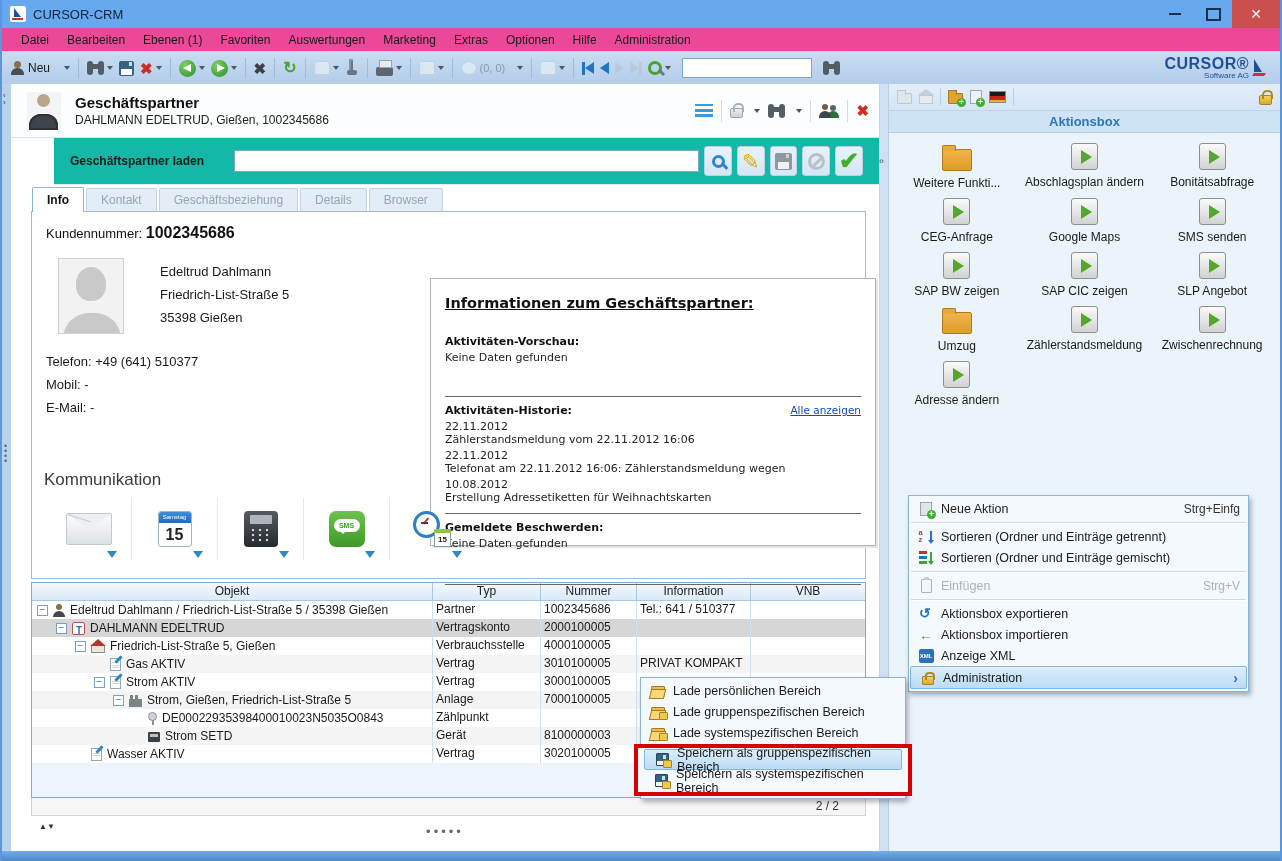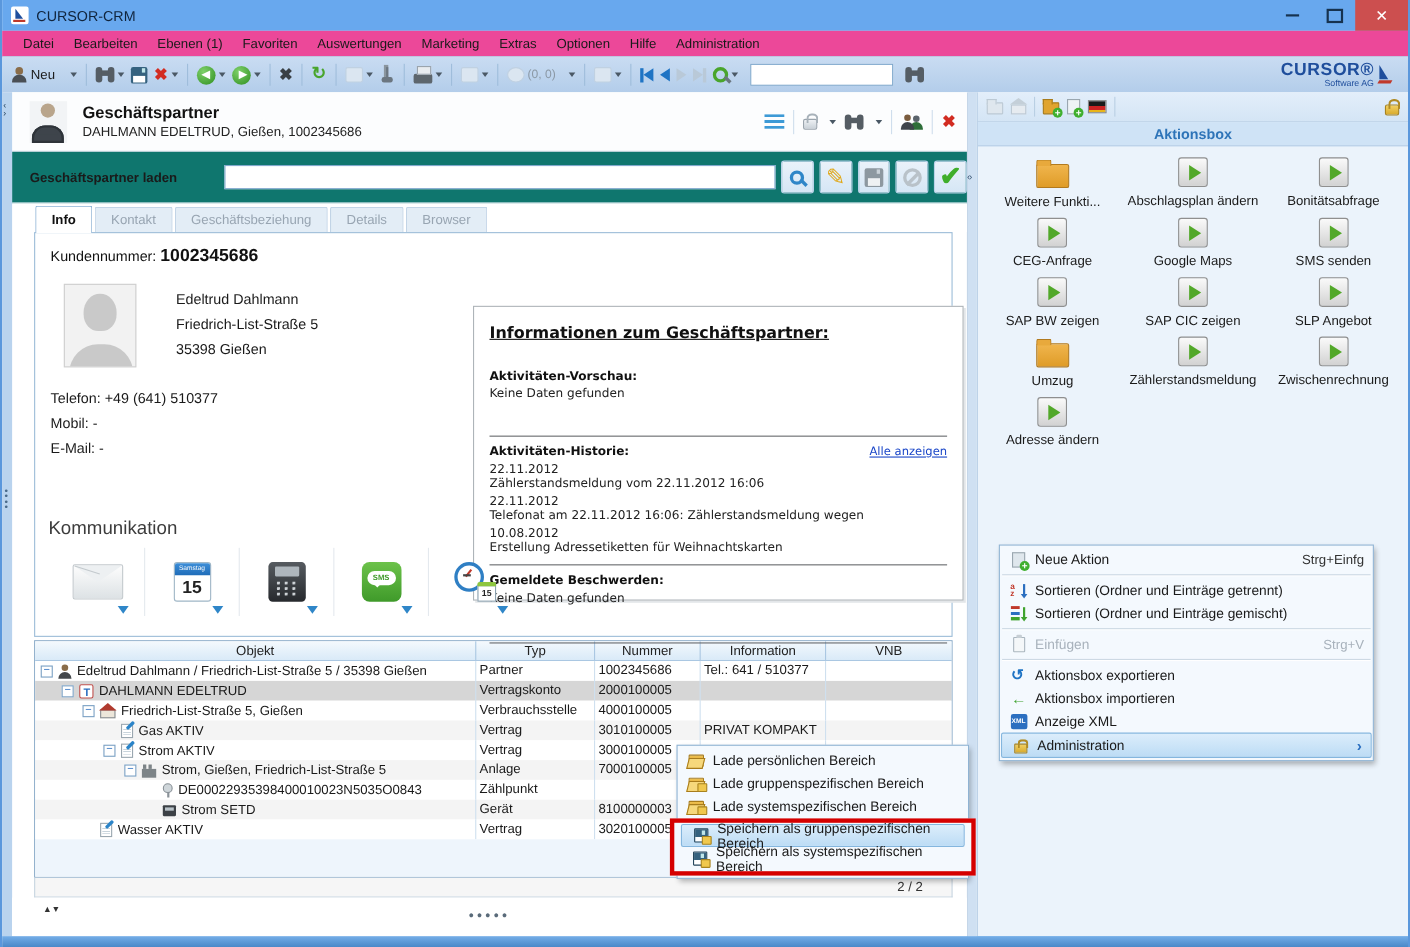--- a/index.html
+++ b/index.html
@@ -85,21 +85,21 @@
   .bp-titles .t2 { font-size:12px; color:#222; margin-top:2px; }
   .hdr-icons { margin-left:auto; display:flex; align-items:center; gap:8px; }
   .hamb { width:18px; height:13px; background:repeating-linear-gradient(#3d9ad6 0 2.5px, transparent 2.5px 5.2px); }
   .lockg { width:13px; height:10px; background:linear-gradient(#eef1f4,#c9d1d8); border:1px solid #9aa4ad; border-radius:2px; position:relative; margin-top:5px; }
   .lockg::before { content:""; position:absolute; top:-6px; left:2px; width:7px; height:7px; border:2px solid #a8b2ba; border-bottom:none; border-radius:5px 5px 0 0; }
   .people { width:20px; height:14px; position:relative; }
   .people::before { content:""; position:absolute; top:0; left:3px; width:6px; height:6px; border-radius:50%; background:#7a5c3e; box-shadow:8px 1px 0 #5b646c; }
   .people::after { content:""; position:absolute; bottom:0; left:0; width:12px; height:7px; border-radius:6px 6px 0 0; background:#3e444b; box-shadow:8px 0 0 #2e6e39; }
   .hsep { width:1px; height:22px; background:#cfdeed; }
 
-  .loader-row { height:47px; background:#0f766e; display:flex; align-items:center; padding:0 0 0 16px; border-bottom:1px solid #e2ebf4; }
+  .loader-row { height:47px; background:#14b8a6; display:flex; align-items:center; padding:0 16px 0 16px; border-bottom:1px solid #e2ebf4;margin-left:43px; }
   .loader-label { font-size:12px; font-weight:bold; color:#1a1a1a; width:178px; }
   .loader-input { width:505px; height:22px; border:1px solid #7fa8cc; background:#fff; font-size:12px; padding:0 4px; }
   .btn-ico { width:30px; height:30px; background:linear-gradient(#eaf2fa,#d5e6f5); border:1px solid #b9d2e8; border-radius:3px; display:flex; align-items:center; justify-content:center; margin-left:5px; position:relative; }
   .mag { width:13px; height:13px; border:3px solid #2f86c8; border-radius:50%; position:relative; }
   .mag::after { content:""; position:absolute; right:-4px; bottom:-5px; width:3px; height:8px; background:#2f86c8; transform:rotate(-45deg); }
   .pencil { color:#e0a818; font-size:21px; line-height:1; }
   .flopg { width:17px; height:17px; background:#8d98a0; border-radius:2px; position:relative; }
   .flopg::before { content:""; position:absolute; left:3px; bottom:1px; width:11px; height:7px; background:#eef1f3; }
   .flopg::after { content:""; position:absolute; right:3px; top:1px; width:3px; height:4px; background:#c9d1d8; }
   .proh { width:17px; height:17px; border:3px solid #b9c2c9; border-radius:50%; position:relative; }
@@ -248,21 +248,21 @@
   .export-icon { width:16px; height:16px; }
   .export-icon::before { content:"↺"; position:absolute; left:1px; top:-1px; color:#1f74c4; font-weight:bold; font-size:14px; }
   .import-icon { width:16px; height:16px; }
   .import-icon::before { content:"←"; position:absolute; left:1px; top:0; color:#3fa32e; font-weight:bold; font-size:14px; }
   .xml-icon { width:15px; height:14px; background:#2b6fc0; border-radius:2px; }
   .xml-icon::before { content:"XML"; position:absolute; inset:0; color:#fff; font-size:6px; font-weight:bold; text-align:center; line-height:14px; }
   .lock-icon { width:12px; height:9px; background:linear-gradient(#f2d060,#d8ab2e); border:1px solid #a8831f; border-radius:1px; margin-top:5px; }
   .lock-icon::before { content:""; position:absolute; top:-5px; left:1.5px; width:6px; height:6px; border:2px solid #b08b24; border-bottom:none; border-radius:4px 4px 0 0; }
 
   
-  .submenu { position:absolute; left:613px; top:677px; width:266px; background:#f4f9fe; border:1px solid #8fb3d3; box-shadow:2px 3px 5px rgba(0,0,0,.3); z-index:21; padding:2px 0; }
+  .submenu { position:absolute; left:638px; top:677px; width:266px; background:#f4f9fe; border:1px solid #8fb3d3; box-shadow:2px 3px 5px rgba(0,0,0,.3); z-index:21; padding:2px 0; }
   .sub-item { height:21px; display:flex; align-items:center; padding:0 6px; font-size:12.5px; color:#1a1a1a; }
   .sub-item.highlight { background:linear-gradient(#dcedfb,#bcdcf5); border:1px solid #84b6de; border-radius:2px; }
   .red-box { border:4px solid #d50000; margin:1px -7px 0 -7px; padding:1px 6px; background:#f4f9fe; }
   .folder-open-icon { width:14px; height:11px; background:linear-gradient(#eec04f,#d79c22); border:1px solid #a87c1c; border-radius:1px; margin-top:2px; }
   .folder-open-icon::before { content:""; position:absolute; left:-2px; top:2px; width:13px; height:8px; background:#f6d87c; border:1px solid #a87c1c; transform:skewX(-14deg); }
   .folder-lock-icon { width:14px; height:11px; background:linear-gradient(#eec04f,#d79c22); border:1px solid #a87c1c; border-radius:1px; margin-top:2px; }
   .folder-lock-icon::before { content:""; position:absolute; left:-2px; top:2px; width:13px; height:8px; background:#f6d87c; border:1px solid #a87c1c; transform:skewX(-14deg); }
   .folder-lock-icon::after { content:""; position:absolute; right:-4px; bottom:-3px; width:7px; height:6px; background:#f0c84e; border:1px solid #a8831f; border-radius:1px; }
   .save-lock-icon { width:13px; height:13px; background:linear-gradient(#35627f 0 7px,#fff 7px 13px); border:1px solid #24465c; border-radius:1px; }
   .save-lock-icon::before { content:""; position:absolute; top:1px; right:2px; width:3px; height:4px; background:#bfe6ea; }

